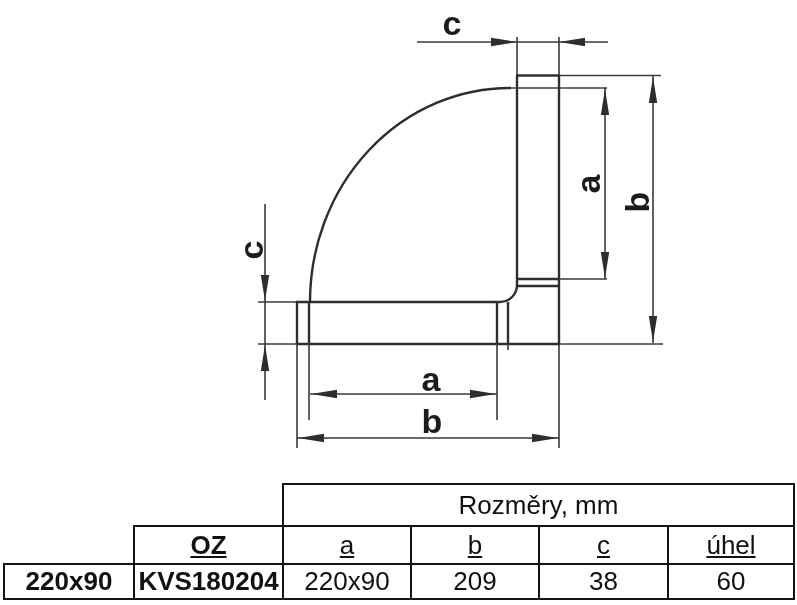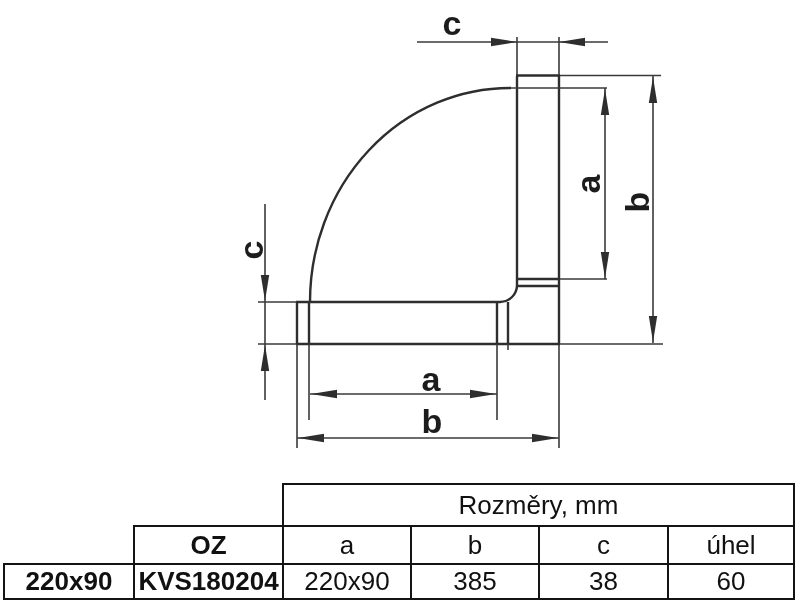--- a/index.html
+++ b/index.html
@@ -10,21 +10,21 @@
   .xl{stroke:#3a3a3a;stroke-width:1.6;fill:none;stroke-linecap:butt;}
   .ah{fill:#2e2e2e;stroke:none;}
   .dl{font-family:"Liberation Sans",sans-serif;font-weight:bold;font-size:34px;fill:#1c1c1c;}
   table.dim-table{position:absolute;left:3px;top:483px;border-collapse:collapse;table-layout:fixed;
           font-size:26px;color:#111;}
   table.dim-table td{border:2px solid #141414;text-align:center;vertical-align:middle;padding:0;
           overflow:hidden;white-space:nowrap;}
   table.dim-table td.nb{border:none;}
   table.dim-table td.bold{font-weight:bold;}
   tr.r1 td{height:40px;}
-  tr.r2 td{height:36px;}
+  tr.r2 td{height:36px;text-decoration:underline;}
   tr.r3 td{height:33px;}
 </style>
 </head>
 <body>
 
 <div class="screen">
 
   <svg width="797" height="480" viewBox="0 0 797 480">
 
     <g>
@@ -123,20 +123,20 @@
       <td class="bold">OZ</td>
       <td>a</td>
       <td>b</td>
       <td>c</td>
       <td>úhel</td>
     </tr>
     <tr class="r3">
       <td class="bold">220x90</td>
       <td class="bold">KVS180204</td>
       <td>220x90</td>
-      <td>385</td>
+      <td>209</td>
       <td>38</td>
       <td>60</td>
     </tr>
   </tbody>
     </table>
 
 </div>
 
 </body></html>

